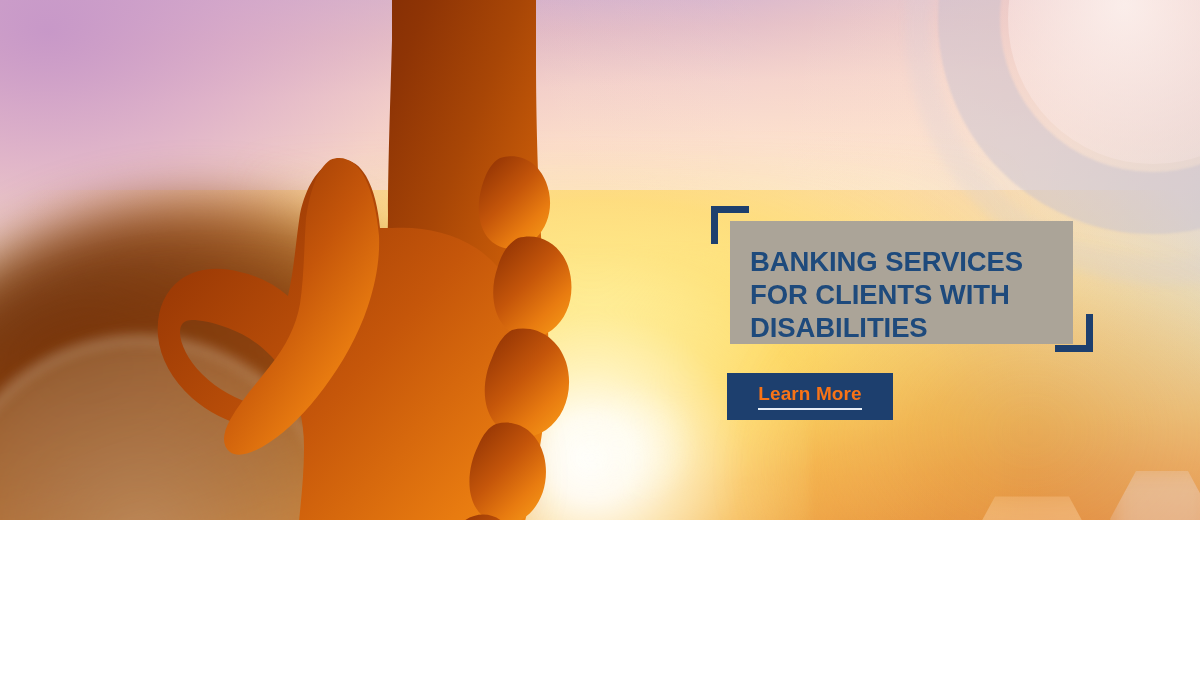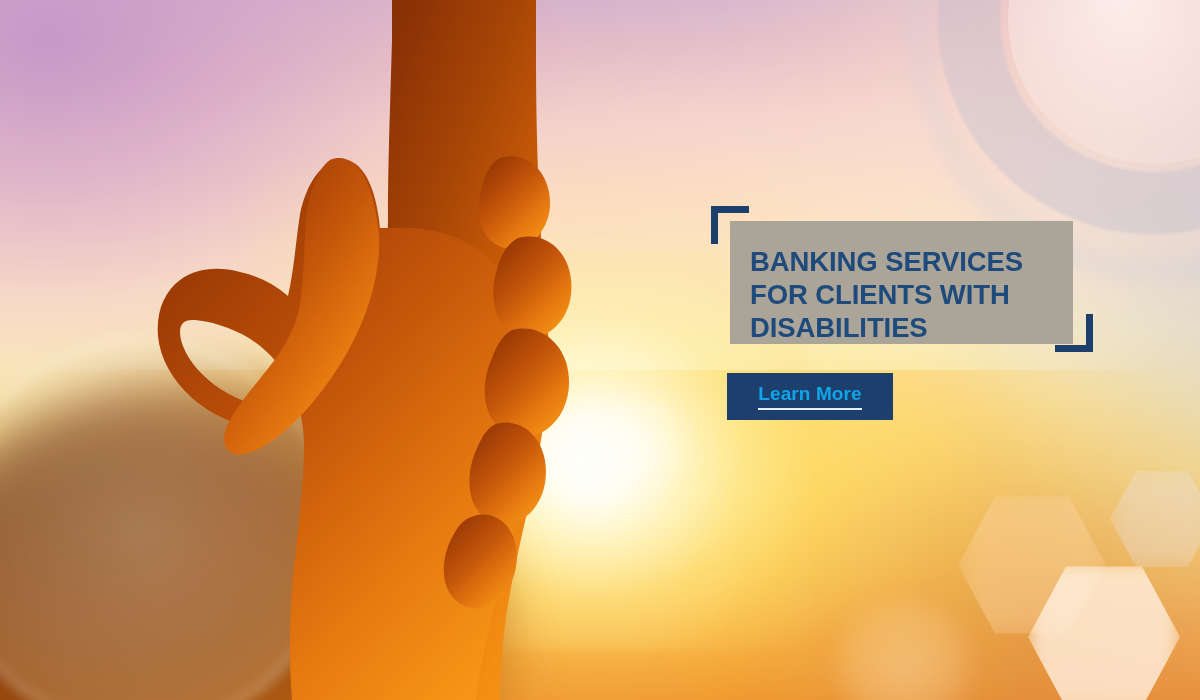--- a/index.html
+++ b/index.html
@@ -7,21 +7,21 @@
     padding: 0;
     background: #ffffff;
   }
   body {
     font-family: "Liberation Sans", sans-serif;
   }
 
   #banner {
     position: relative;
     width: 1200px;
-    height: 700px;
+    height: 520px;
     overflow: hidden;
     background: #fbe9dd;
   }
 
   
   .layer {
     position: absolute;
     inset: 0;
     pointer-events: none;
   }
@@ -351,21 +351,21 @@
     height: 47px;
     background: #1d3f6e;
     border: none;
     padding: 0;
     cursor: pointer;
     display: flex;
     align-items: center;
     justify-content: center;
   }
   #cta-label {
-    color: #0ea5e9;
+    color: #f97316;
     font-family: "Liberation Sans", sans-serif;
     font-weight: 700;
     font-size: 19px;
     letter-spacing: 0.1px;
     padding-bottom: 3px;
     border-bottom: 2px solid #e8eef6;
   }
 </style>
 </head>
 <body>

